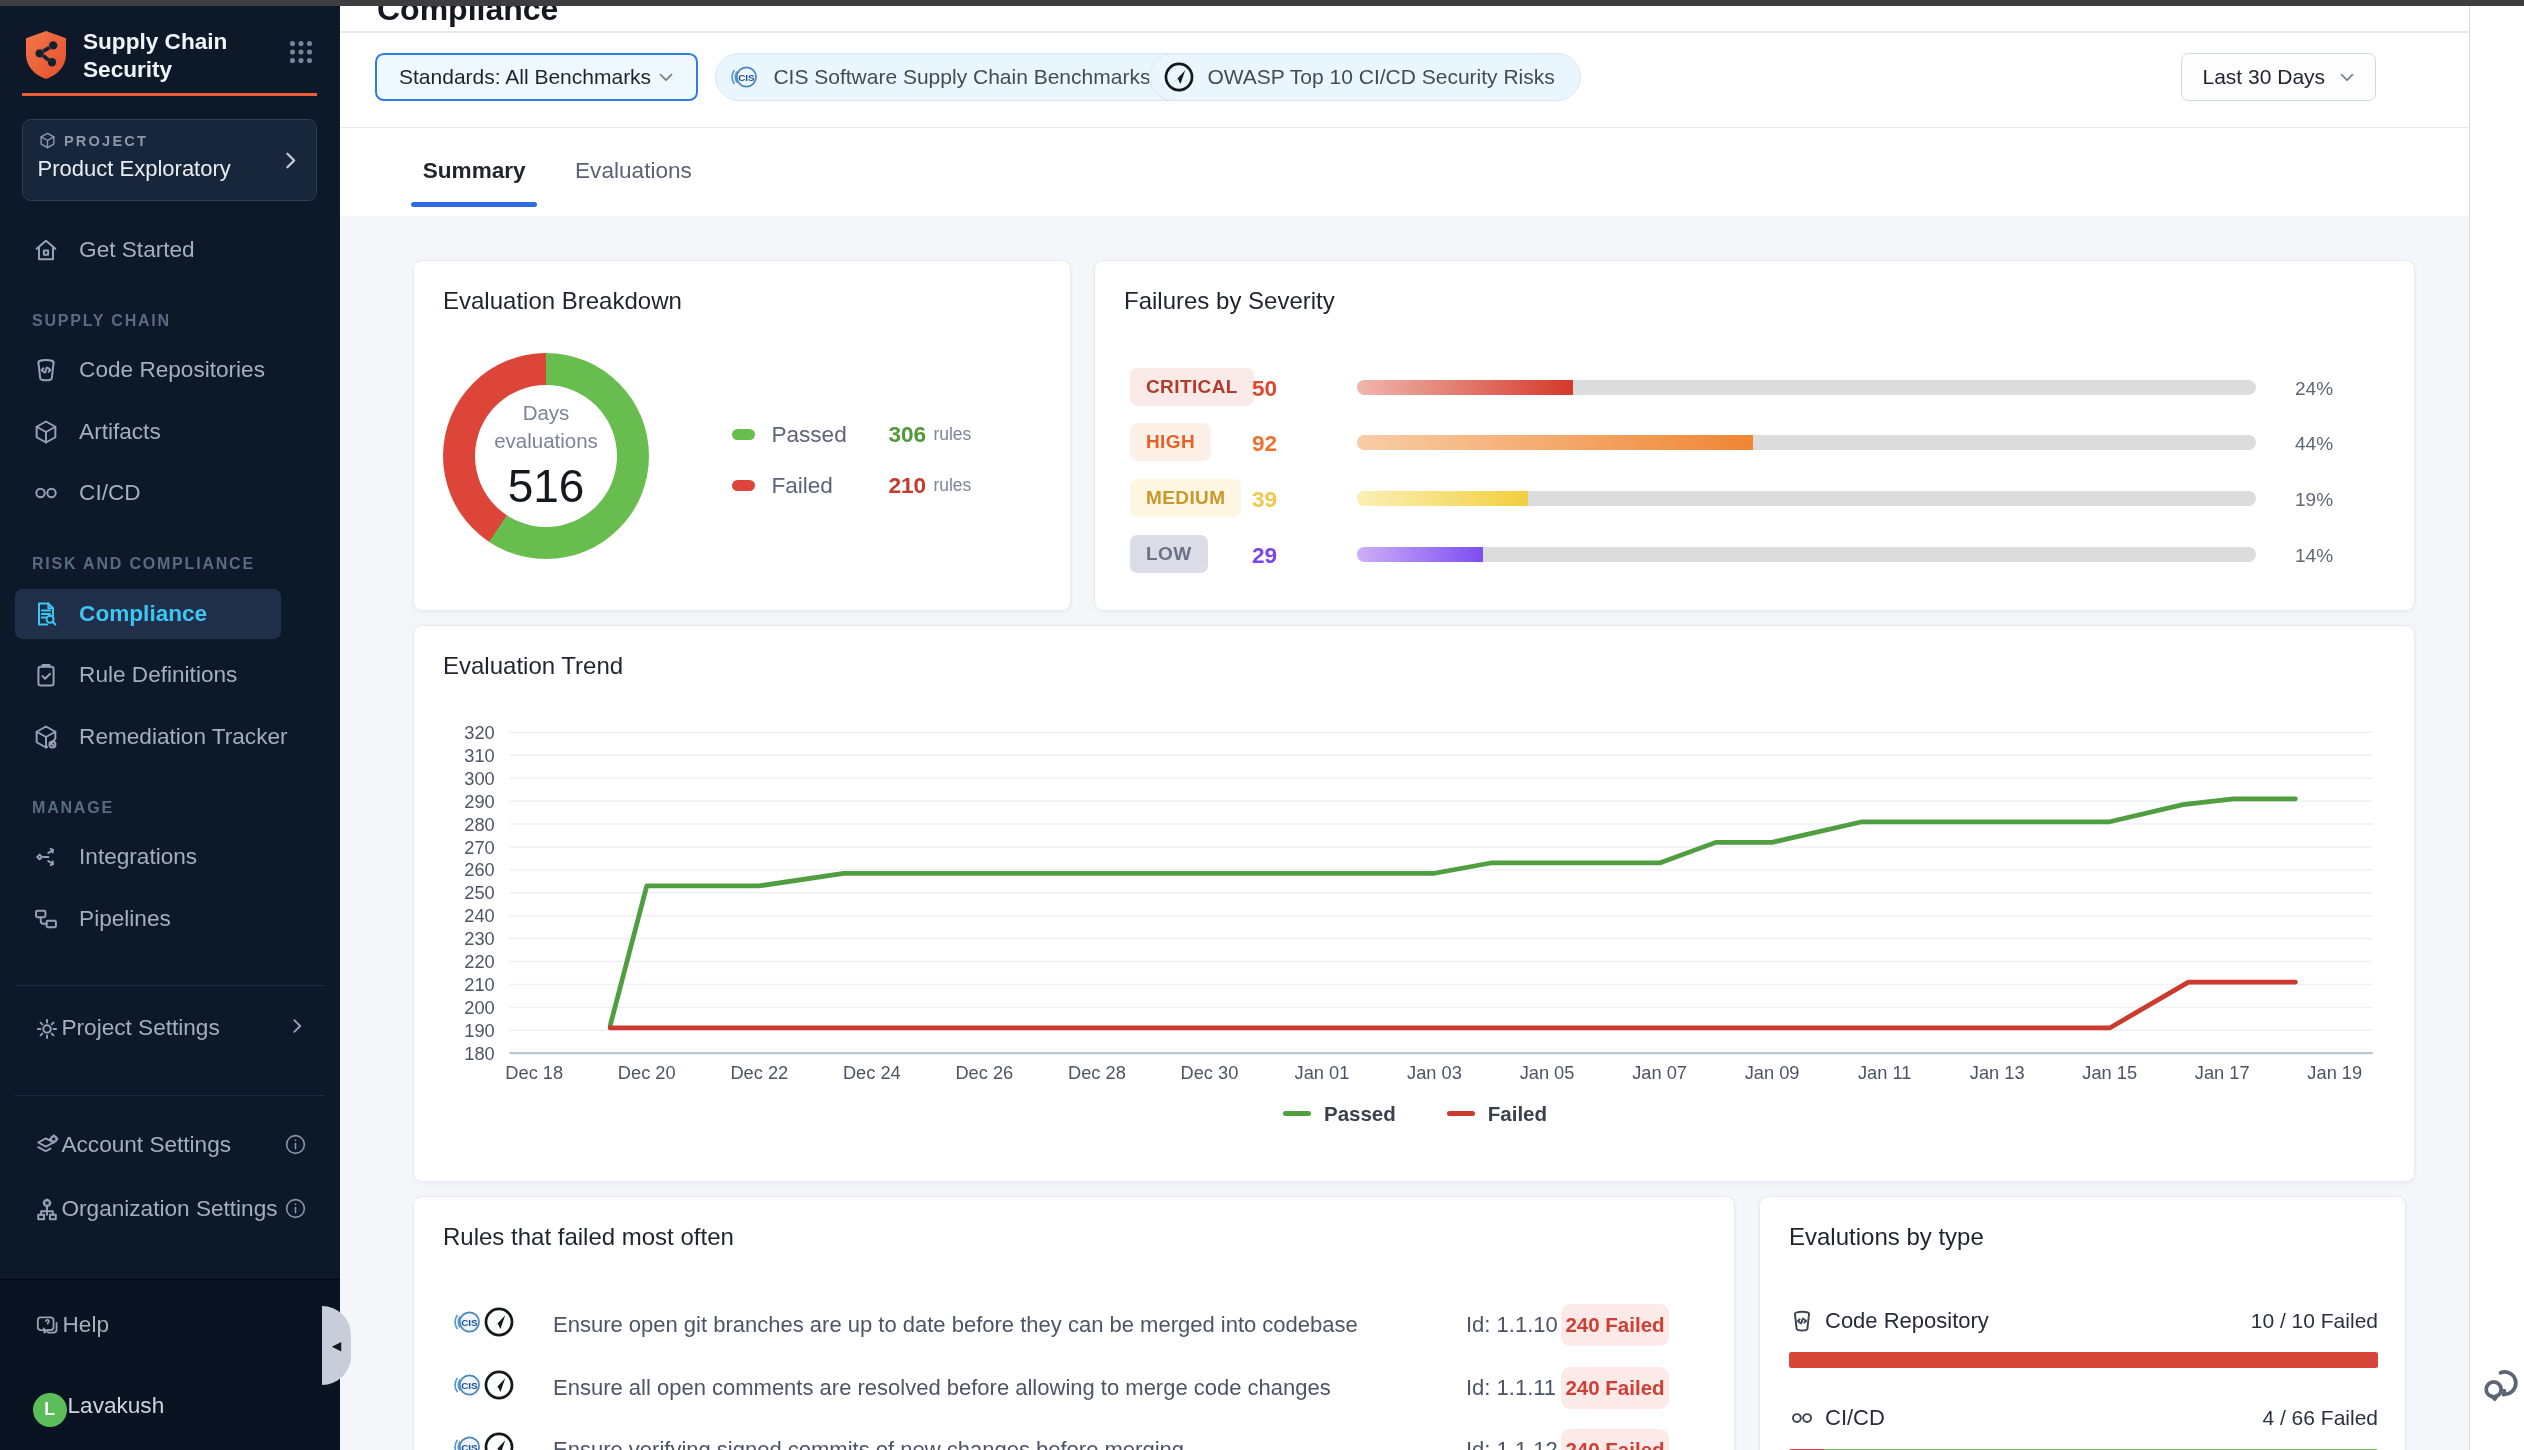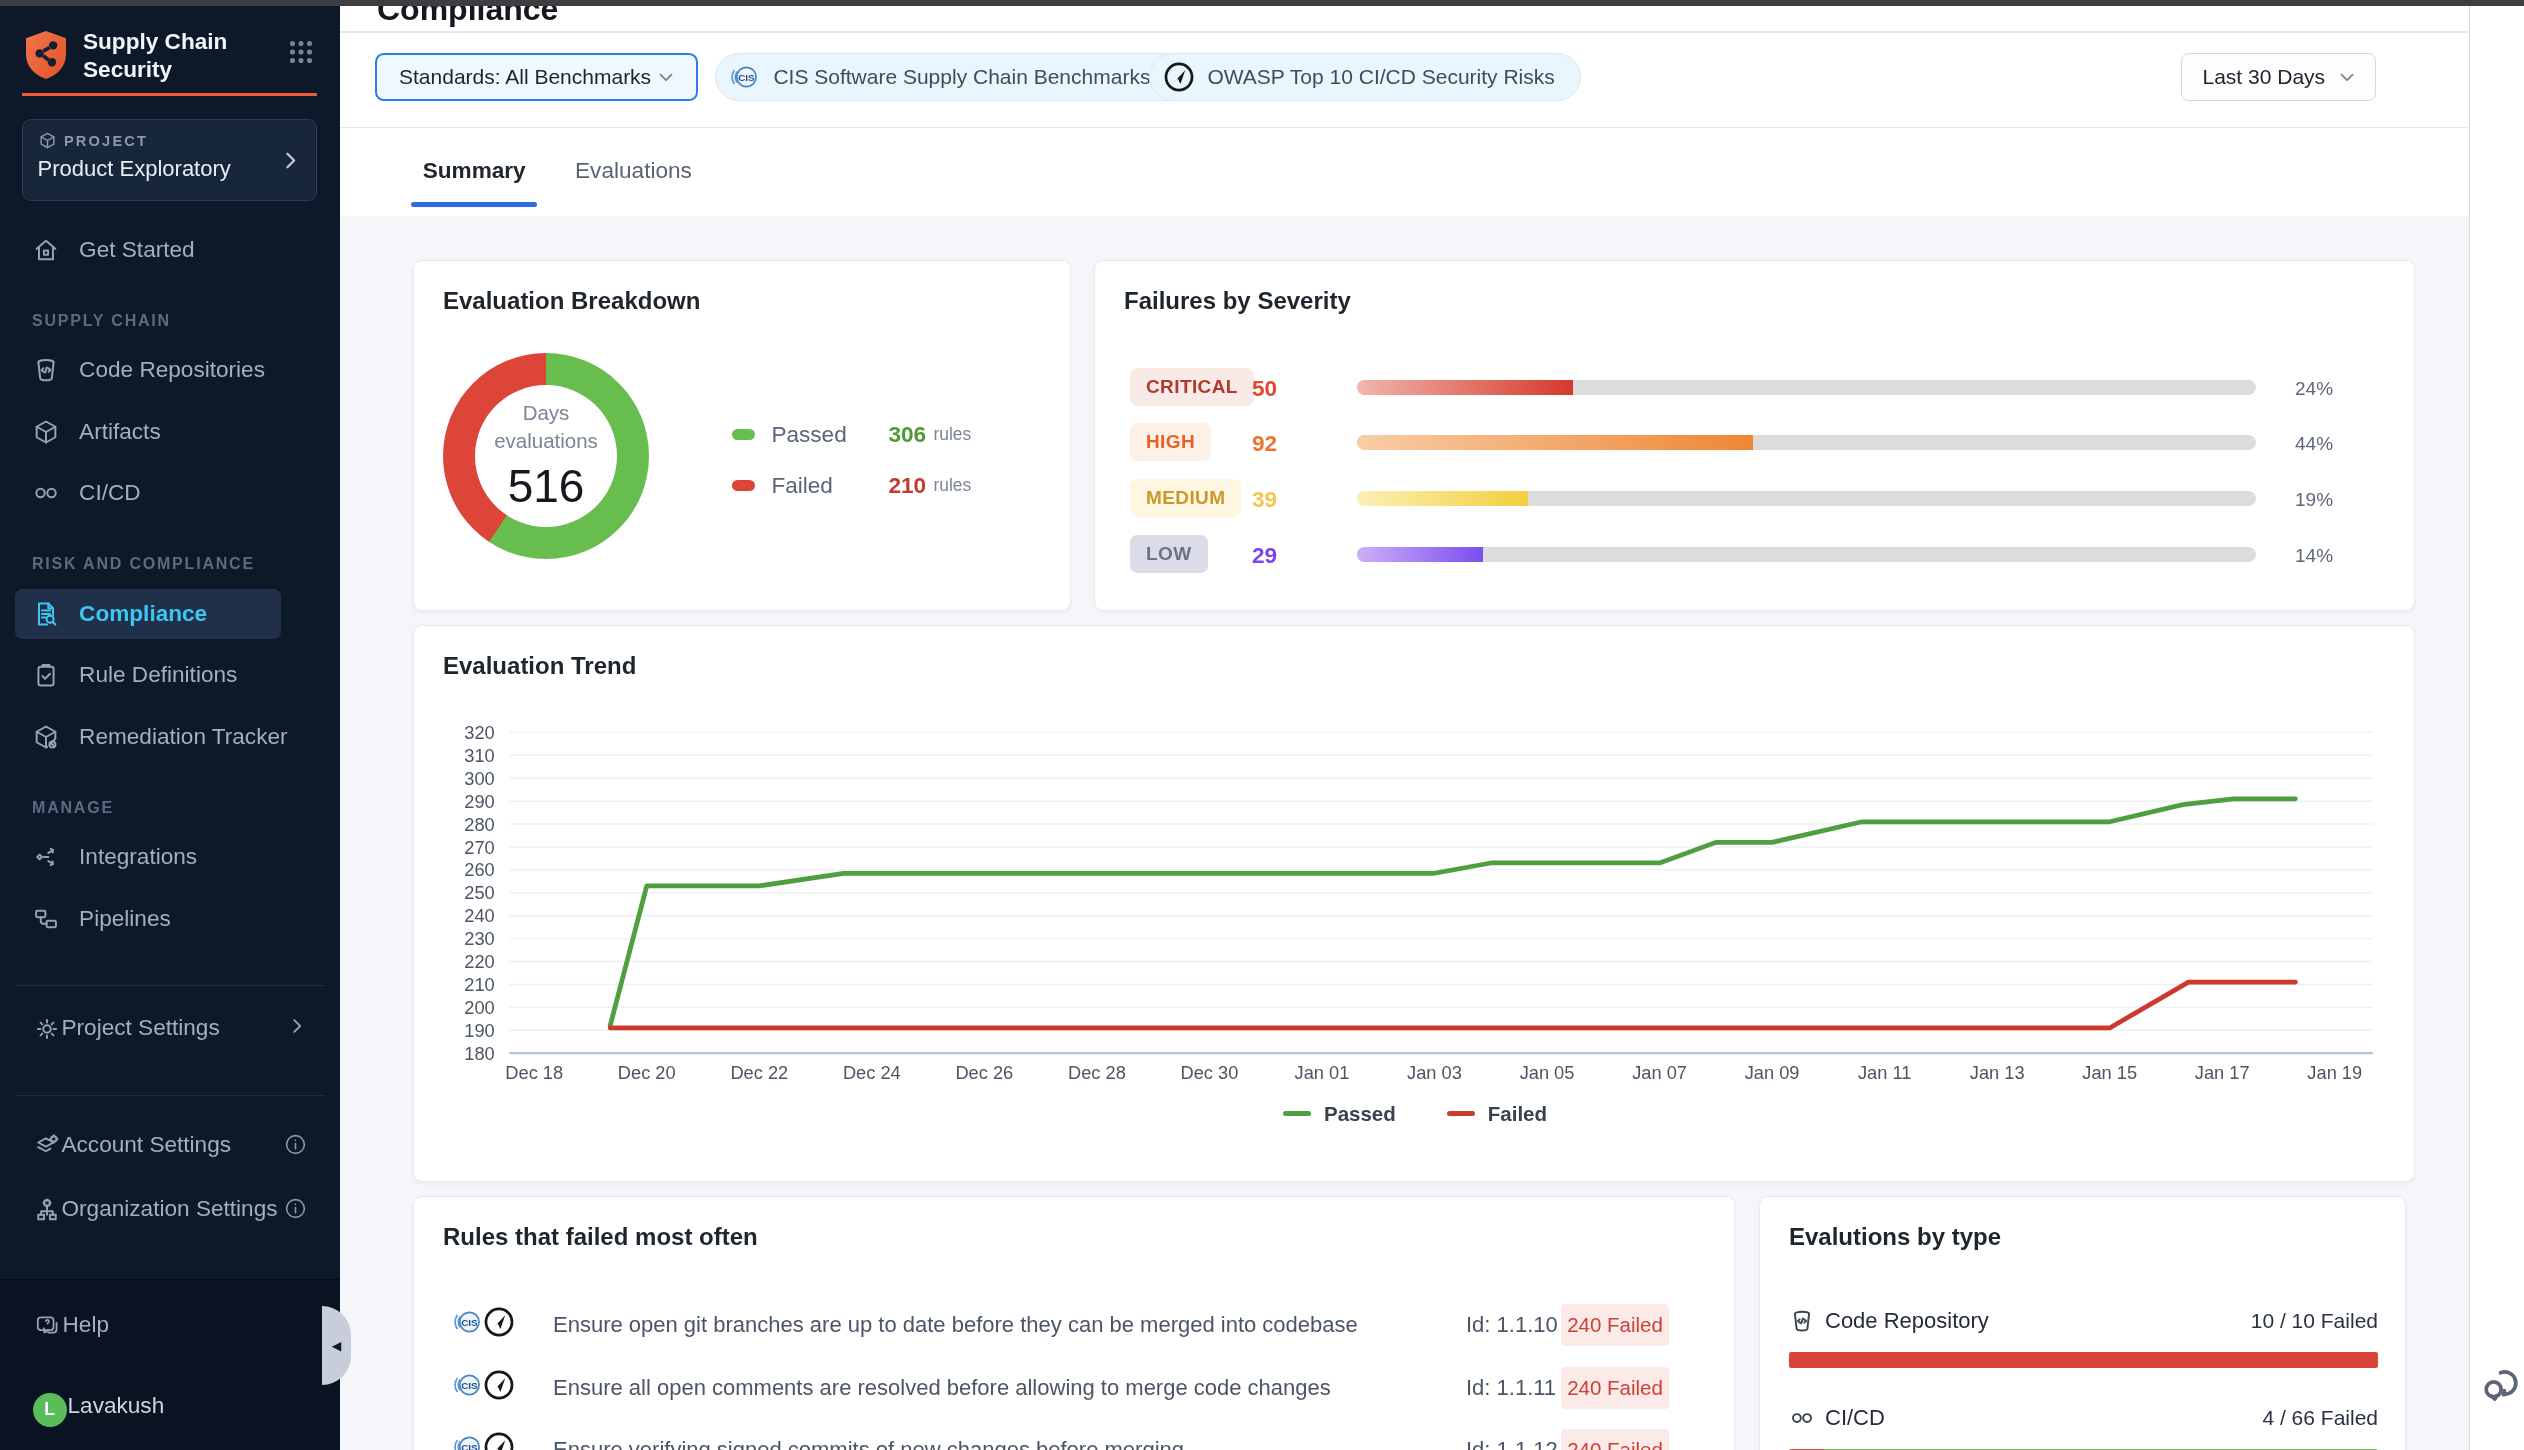--- a/index.html
+++ b/index.html
@@ -61,21 +61,21 @@
   #tabs{position:absolute;left:71px;top:121px;height:89px;display:flex;gap:26px}
   .tab{position:relative;display:flex;align-items:center;padding:0 11.7px;font-size:22.6px;color:#5a6373;cursor:pointer}
   .tab.active{color:#20262e;font-weight:700}
   .tab.active::after{content:"";position:absolute;left:0;right:0;bottom:8.8px;height:5.1px;
                      background:#2e6be2;border-radius:2.9px}
 
   
   #content{position:absolute;left:0;top:210px;width:2130px;height:1235px;background:#f5f6fa;overflow:hidden}
   .card{position:absolute;background:#fff;border:1.5px solid #e7e9f0;border-radius:8.8px;
         box-shadow:0 1.5px 4.4px rgba(25,35,60,.04)}
-  .card-title{position:absolute;left:29px;top:26px;font-size:24px;font-weight:700;color:#1e252d}
+  .card-title{position:absolute;left:29px;top:26px;font-size:24px;font-weight:400;color:#1e252d}
 
   
   #card-breakdown{left:73px;top:44px;width:658px;height:351px}
   #donut{position:absolute;left:29px;top:92px;width:206px;height:206px;border-radius:50%}
   #donut::after{content:"";position:absolute;left:32px;top:32px;width:142px;height:142px;
                 border-radius:50%;background:#fff}
   #donut-center{position:absolute;left:29px;top:92px;width:206px;height:206px;display:flex;
                 flex-direction:column;align-items:center;justify-content:center;z-index:2;text-align:center}
   #donut-center .small{font-size:20.5px;color:#7b8496;line-height:28px}
   #donut-center .big{font-size:46px;font-weight:400;color:#14181f;margin-top:4.4px}
@@ -102,22 +102,22 @@
   .tl-item{display:flex;align-items:center;gap:13px;font-size:20.5px;font-weight:700;color:#39414d}
   .tl-dash{width:28px;height:5.1px;border-radius:2.9px}
 
   
   #card-rules{left:73px;top:980px;width:1322px;height:526px}
   .rule-row{position:absolute;left:0;width:1322px;height:51px;cursor:pointer}
   .rule-icons{position:absolute;left:37px;top:4.4px;display:flex}
   .rule-text{position:absolute;left:139px;top:11px;font-size:22px;color:#4c5566;white-space:nowrap}
   .rule-id{position:absolute;left:1052px;top:11px;font-size:22px;color:#4c5566}
   .rule-badge{position:absolute;left:1147px;top:3.7px;width:108px;height:42px;background:#fbeae8;
-              border-radius:4px;display:flex;align-items:center;justify-content:center;
-              font-size:20.5px;font-weight:400;color:#ce4036}
+              border-radius:9px;display:flex;align-items:center;justify-content:center;
+              font-size:20.5px;font-weight:700;color:#ce4036}
 
   
   #card-types{left:1419px;top:980px;width:647px;height:526px}
   .type-row{position:absolute;left:29px;width:589px}
   .type-head{display:flex;align-items:center;gap:10px;height:41px}
   .type-label{font-size:22px;color:#252c37;flex:1}
   .type-status{font-size:21px;color:#2a3140}
   .type-bar{display:flex;height:16px;margin-top:10.2px;border-radius:2.2px;overflow:hidden;background:#e7e9f0}
 
   

